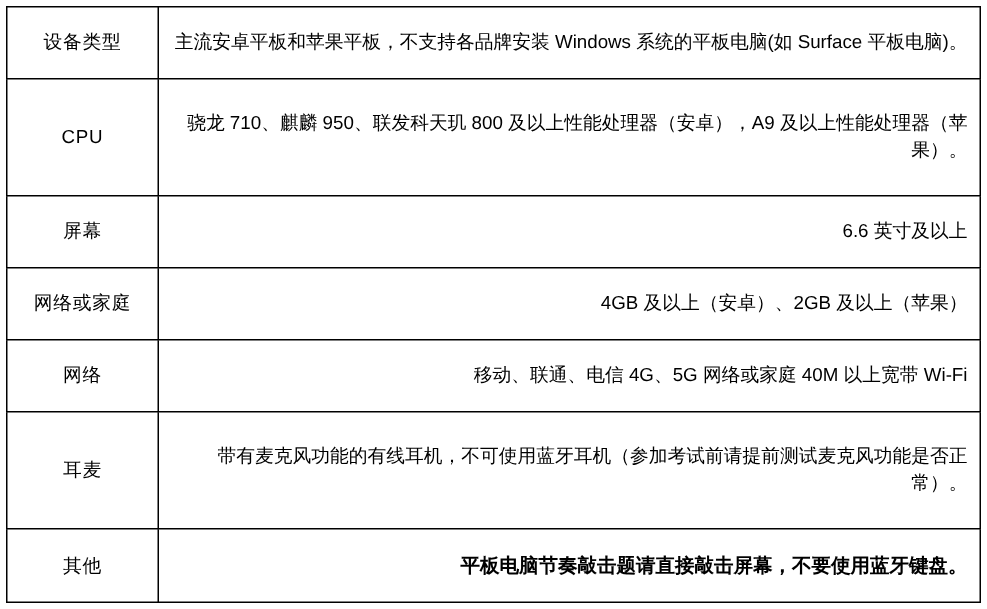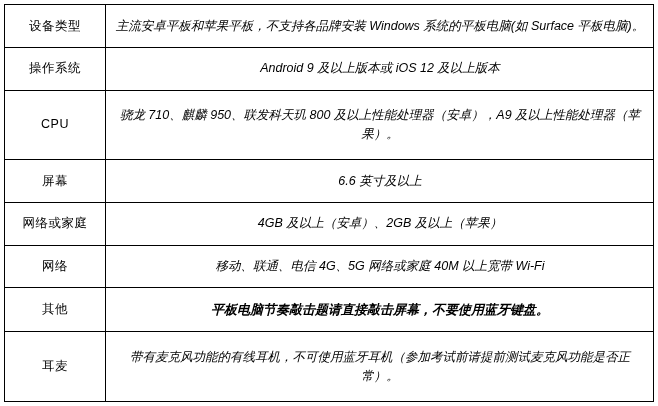--- a/index.html
+++ b/index.html
@@ -35,62 +35,57 @@
   }
   td.label-cell {
     width: 96px;
     text-align: center;
     padding: 3px 2px;
     font-size: 13px;
     letter-spacing: 0.5px;
   }
   td.value-cell {
     padding: 5px 8px 5px 9px;
-    text-align: center;
+    text-align: right;
     font-size: 12.5px;
-    font-style: italic;
   }
   td.value-cell.bold-value {
     font-weight: bold;
     font-size: 13px;
   }
 </style>
 </head>
 <body>
 
 <div class="spec-table-wrap">
   <table class="spec-table">
     <tbody>
       <tr>
         <td class="label-cell">设备类型</td>
         <td class="value-cell">主流安卓平板和苹果平板，不支持各品牌安装 Windows 系统的平板电脑(如 Surface 平板电脑)。</td>
-      </tr>
-      <tr>
-        <td class="label-cell">操作系统</td>
-        <td class="value-cell">Android 9 及以上版本或 iOS 12 及以上版本</td>
       </tr>
       <tr>
         <td class="label-cell">CPU</td>
         <td class="value-cell">骁龙 710、麒麟 950、联发科天玑 800 及以上性能处理器（安卓），A9 及以上性能处理器（苹果）。</td>
       </tr>
       <tr>
         <td class="label-cell">屏幕</td>
         <td class="value-cell">6.6 英寸及以上</td>
       </tr>
       <tr>
         <td class="label-cell">网络或家庭</td>
         <td class="value-cell">4GB 及以上（安卓）、2GB 及以上（苹果）</td>
       </tr>
       <tr>
         <td class="label-cell">网络</td>
         <td class="value-cell">移动、联通、电信 4G、5G 网络或家庭 40M 以上宽带 Wi-Fi</td>
       </tr>
       <tr>
+        <td class="label-cell">耳麦</td>
+        <td class="value-cell">带有麦克风功能的有线耳机，不可使用蓝牙耳机（参加考试前请提前测试麦克风功能是否正常）。</td>
+      </tr>
+      <tr>
         <td class="label-cell">其他</td>
         <td class="value-cell bold-value">平板电脑节奏敲击题请直接敲击屏幕，不要使用蓝牙键盘。</td>
-      </tr>
-      <tr>
-        <td class="label-cell">耳麦</td>
-        <td class="value-cell">带有麦克风功能的有线耳机，不可使用蓝牙耳机（参加考试前请提前测试麦克风功能是否正常）。</td>
       </tr>
     </tbody>
   </table>
 </div>
 
 </body></html>

